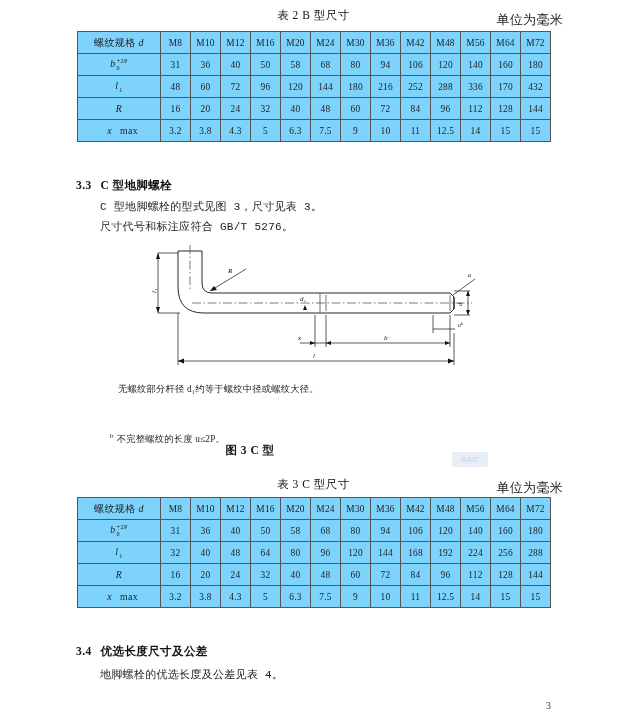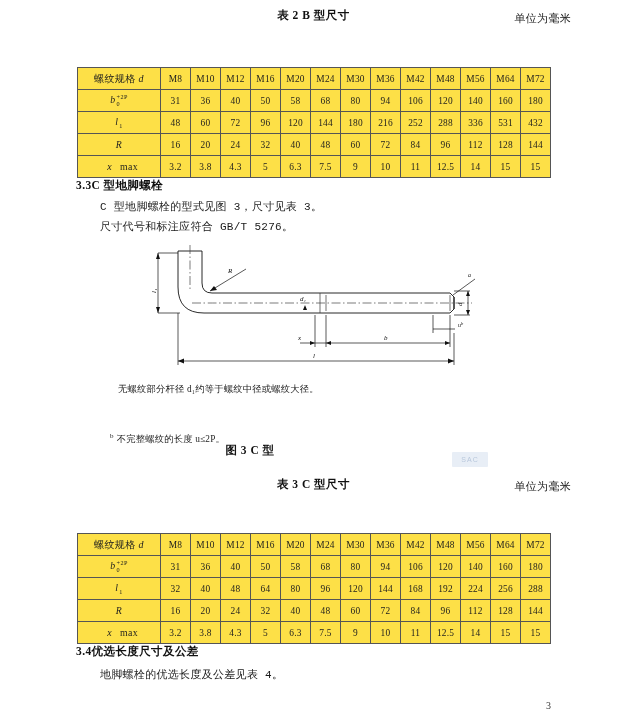--- a/index.html
+++ b/index.html
@@ -21,40 +21,40 @@
     width: 627px;
     height: 725px;
   }
 
   
   .tbl-caption {
     position: absolute;
     width: 627px;
     text-align: center;
     font-size: 11.5px;
-    font-weight: bold;
+    font-weight: normal;
     letter-spacing: 0.5px;
     color: #111;
   }
   .unit-note {
     position: absolute;
-    right: 56px;
-    font-size: 11px;
+    right: 64px;
+    font-size: 13px;
     color: #222;
     letter-spacing: 0.3px;
   }
   .sec-head {
     position: absolute;
     left: 76px;
     font-size: 11.5px;
     font-weight: bold;
     letter-spacing: 0.4px;
     color: #111;
   }
-  .sec-head .num { }
+  .sec-head .num { margin-right: 9px; }
   .body-line {
     position: absolute;
     left: 100px;
     font-size: 11px;
     letter-spacing: 0.3px;
     color: #1a1a1a;
     font-family: Liberation Mono, monospace;
   }
   .fig-caption {
     position: absolute;
@@ -97,22 +97,21 @@
     text-align: center;
     line-height: 15px;
     border-radius: 1px;
   }
 
   
   table.dim {
     position: absolute;
     border-collapse: collapse;
     table-layout: fixed;
-    background: #fde047;
-    margin-top: 36px;
+    background: #7dd3fc;
   }
   table.dim td {
     border: 1px solid #555;
     text-align: center;
     font-size: 9.4px;
     height: 21px;
     color: #1d1d1d;
     padding: 0;
     letter-spacing: 0.2px;
     font-family: "Liberation Serif", serif;
@@ -209,21 +208,21 @@
           <td>60</td>
           <td>72</td>
           <td>96</td>
           <td>120</td>
           <td>144</td>
           <td>180</td>
           <td>216</td>
           <td>252</td>
           <td>288</td>
           <td>336</td>
-          <td>531</td>
+          <td>170</td>
           <td>432</td>
         </tr>
         <tr>
           <td class="rowlab"><span class="it">R</span></td>
           <td>16</td>
           <td>20</td>
           <td>24</td>
           <td>32</td>
           <td>40</td>
           <td>48</td>

